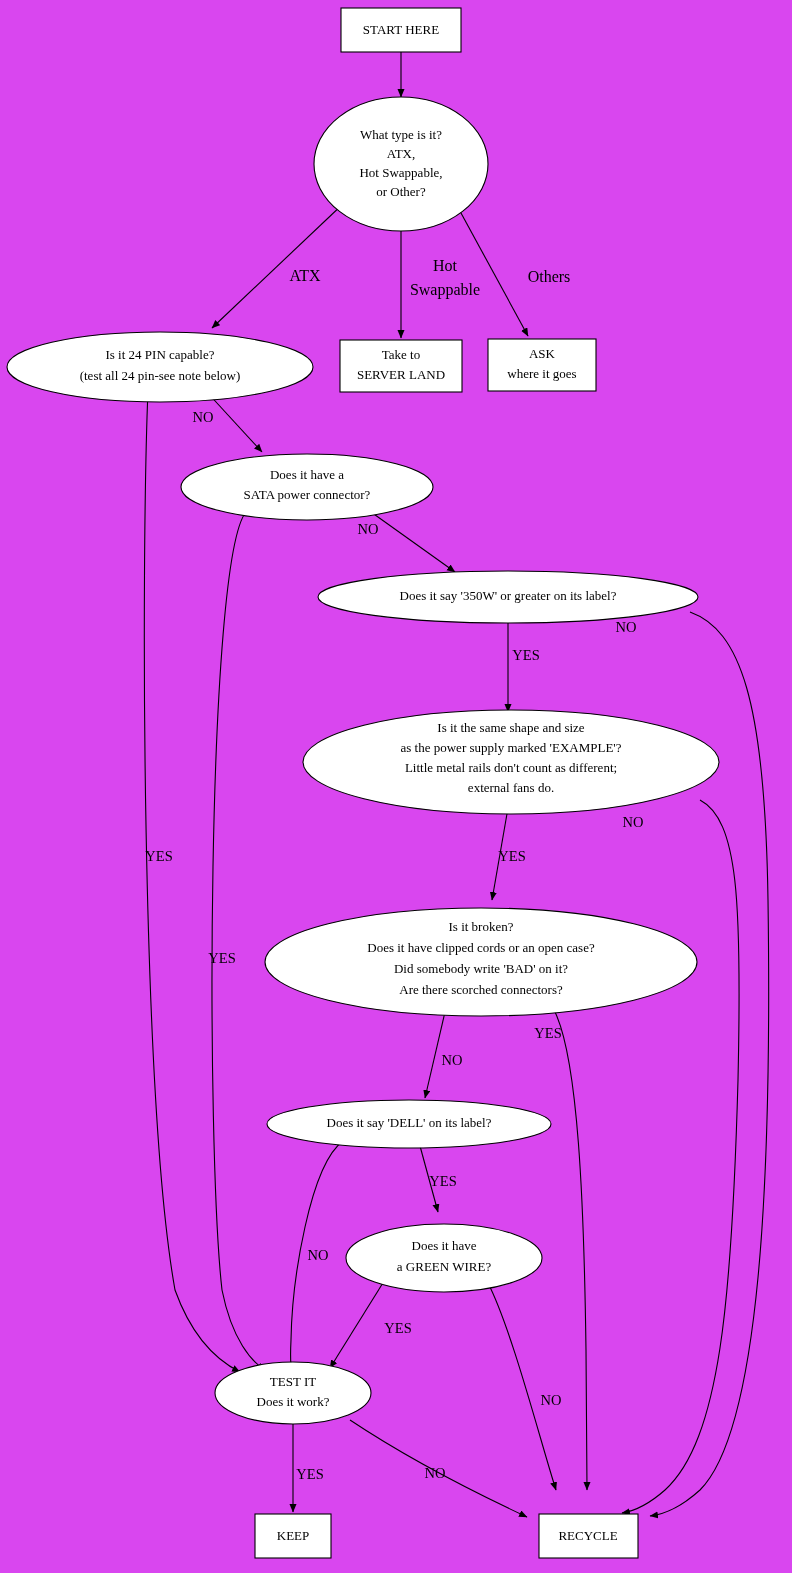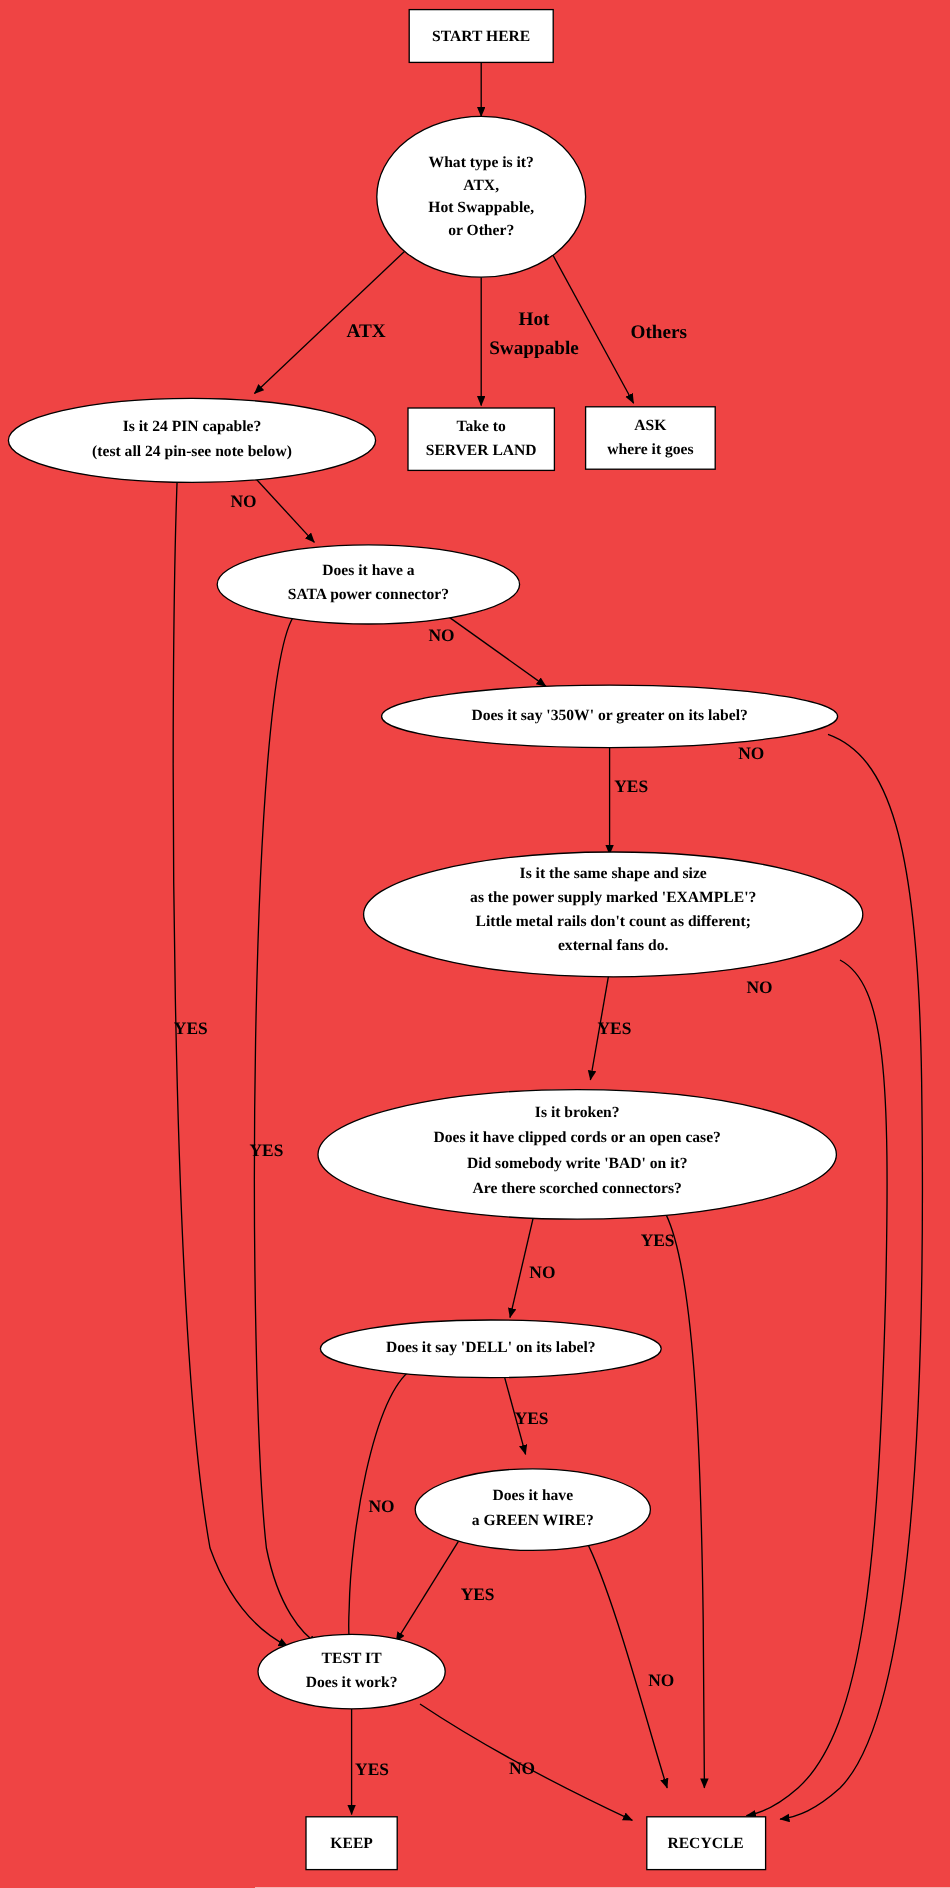--- a/index.html
+++ b/index.html
@@ -9,22 +9,21 @@
   }
   body {
     font-family: "Liberation Serif", serif;
     color: #000000;
   }
   #canvas {
     position: relative;
     width: 792px;
     height: 1573px;
     overflow: hidden;
-    background: #ef4444;
-    font-weight: bold;
+    background: #d946ef;
   }
   svg.flow {
     position: absolute;
     left: 0;
     top: 0;
     width: 792px;
     height: 1573px;
   }
   .node-shape {
     fill: #ffffff;

